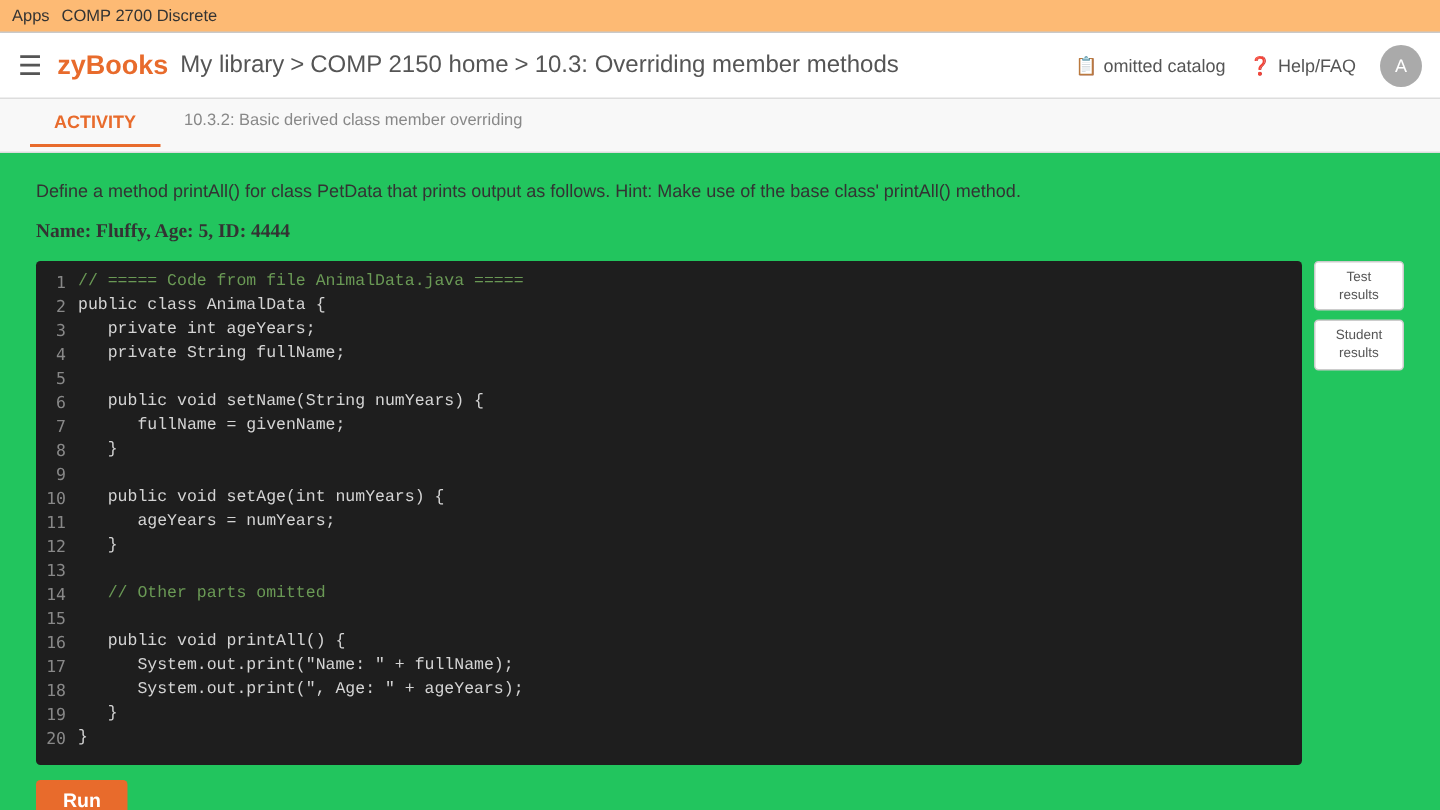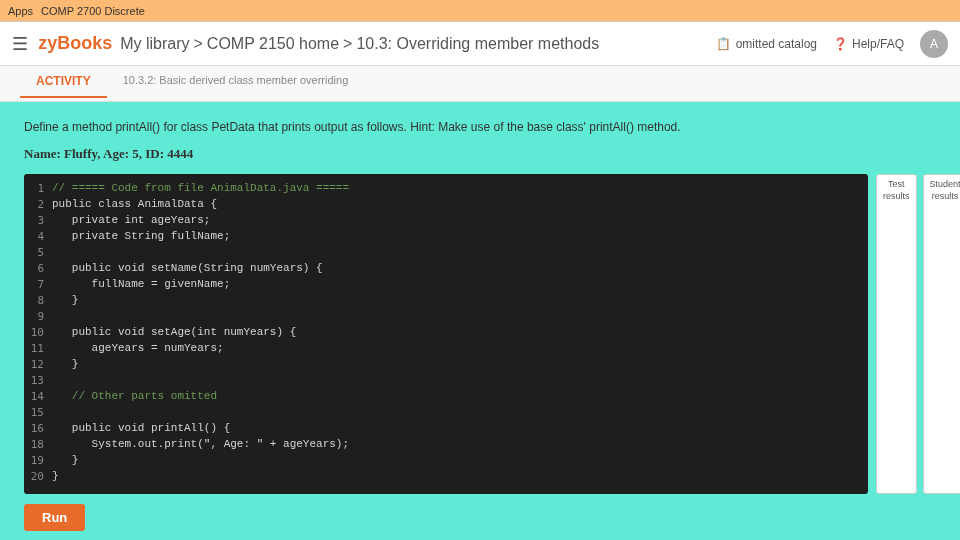--- a/index.html
+++ b/index.html
@@ -116,21 +116,21 @@
       font-size: 12px;
       font-weight: bold;
       color: #e86b2c;
       border-bottom: 2px solid #e86b2c;
       cursor: pointer;
       text-transform: uppercase;
     }
 
     
     .main-content {
-      background: #5eead4;
+      background: #22c55e;
       padding: 16px 24px;
       height: calc(540px - 22px - 44px - 36px);
       overflow-y: auto;
       position: relative;
     }
 
     .instruction-text {
       font-size: 12px;
       color: #333;
       margin-bottom: 10px;
@@ -182,21 +182,21 @@
     .line-code {
       color: #d4d4d4;
       font-family: 'Courier New', monospace;
       font-size: 11px;
       white-space: pre;
     }
     .cm { color: #6a9955; }
 
     .side-buttons {
       display: flex;
-      flex-direction: row;
+      flex-direction: column;
       gap: 6px;
       width: 60px;
     }
 
     .side-btn {
       background: #fff;
       border: 1px solid #ccc;
       border-radius: 3px;
       padding: 4px 6px;
       font-size: 9px;
@@ -328,20 +328,24 @@
           </div>
           <div class="code-line">
             <span class="line-number">15</span>
             <span class="line-code"></span>
           </div>
           <div class="code-line">
             <span class="line-number">16</span>
             <span class="line-code">   public void printAll() {</span>
           </div>
           <div class="code-line">
+            <span class="line-number">17</span>
+            <span class="line-code">      System.out.print("Name: " + fullName);</span>
+          </div>
+          <div class="code-line">
             <span class="line-number">18</span>
             <span class="line-code">      System.out.print(", Age: " + ageYears);</span>
           </div>
           <div class="code-line">
             <span class="line-number">19</span>
             <span class="line-code">   }</span>
           </div>
           <div class="code-line">
             <span class="line-number">20</span>
             <span class="line-code">}</span>

